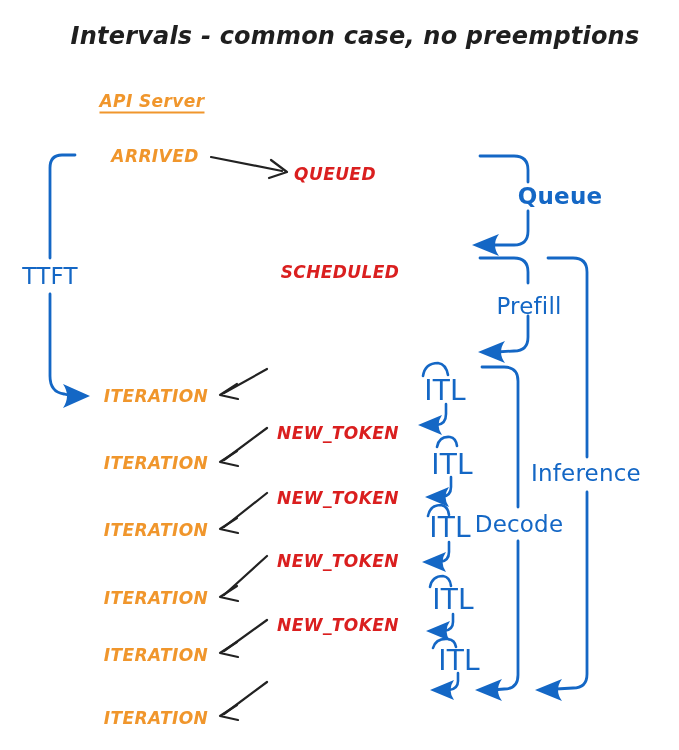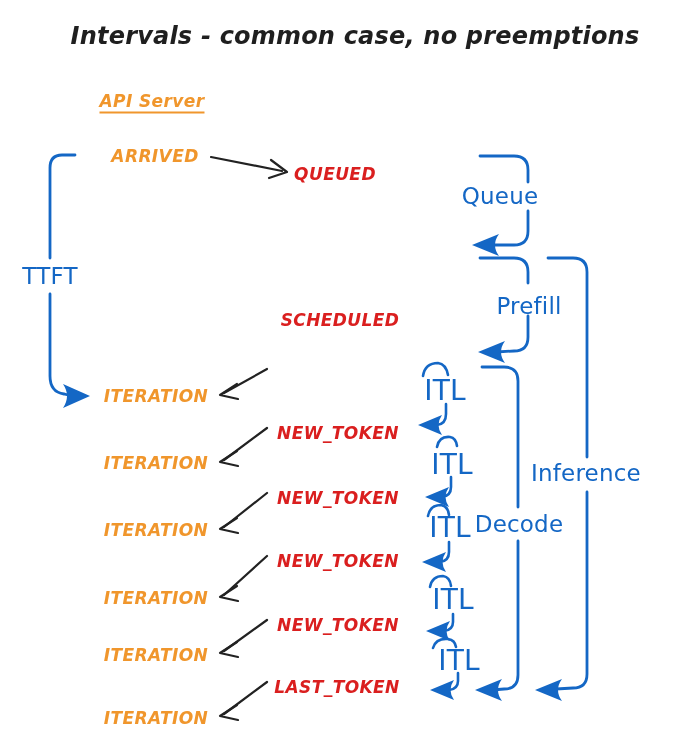--- a/index.html
+++ b/index.html
@@ -131,29 +131,28 @@
 
   <div class="lbl hand evt orange" style="left:155px;top:156px;">ARRIVED</div>
   <div class="lbl hand evt orange" style="left:156px;top:396px;">ITERATION</div>
   <div class="lbl hand evt orange" style="left:156px;top:463px;">ITERATION</div>
   <div class="lbl hand evt orange" style="left:156px;top:530px;">ITERATION</div>
   <div class="lbl hand evt orange" style="left:156px;top:598px;">ITERATION</div>
   <div class="lbl hand evt orange" style="left:156px;top:655px;">ITERATION</div>
   <div class="lbl hand evt orange" style="left:156px;top:718px;">ITERATION</div>
 
   <div class="lbl hand evt red" style="left:335px;top:174px;">QUEUED</div>
-  <div class="lbl hand evt red" style="left:340px;top:272px;margin-top:48px;">SCHEDULED</div>
+  <div class="lbl hand evt red" style="left:340px;top:272px;">SCHEDULED</div>
   <div class="lbl hand evt red" style="left:338px;top:433px;">NEW_TOKEN</div>
   <div class="lbl hand evt red" style="left:338px;top:498px;">NEW_TOKEN</div>
   <div class="lbl hand evt red" style="left:338px;top:561px;">NEW_TOKEN</div>
   <div class="lbl hand evt red" style="left:338px;top:625px;">NEW_TOKEN</div>
-  <div class="lbl hand evt red" style="left:337px;top:687px;">LAST_TOKEN</div>
 
   <div class="lbl blue-label" style="left:50px;top:276px;">TTFT</div>
-  <div class="lbl blue-label" style="left:500px;top:196px;">Queue</div>
+  <div class="lbl blue-label" style="left:560px;top:196px;font-weight:bold;">Queue</div>
   <div class="lbl blue-label" style="left:529px;top:306px;">Prefill</div>
   <div class="lbl blue-label itl" style="left:445px;top:391px;">ITL</div>
   <div class="lbl blue-label itl" style="left:452px;top:465px;">ITL</div>
   <div class="lbl blue-label itl" style="left:450px;top:528px;">ITL</div>
   <div class="lbl blue-label itl" style="left:453px;top:600px;">ITL</div>
   <div class="lbl blue-label itl" style="left:459px;top:661px;">ITL</div>
   <div class="lbl blue-label" style="left:519px;top:524px;">Decode</div>
   <div class="lbl blue-label" style="left:586px;top:473px;">Inference</div>
 
 </div>

